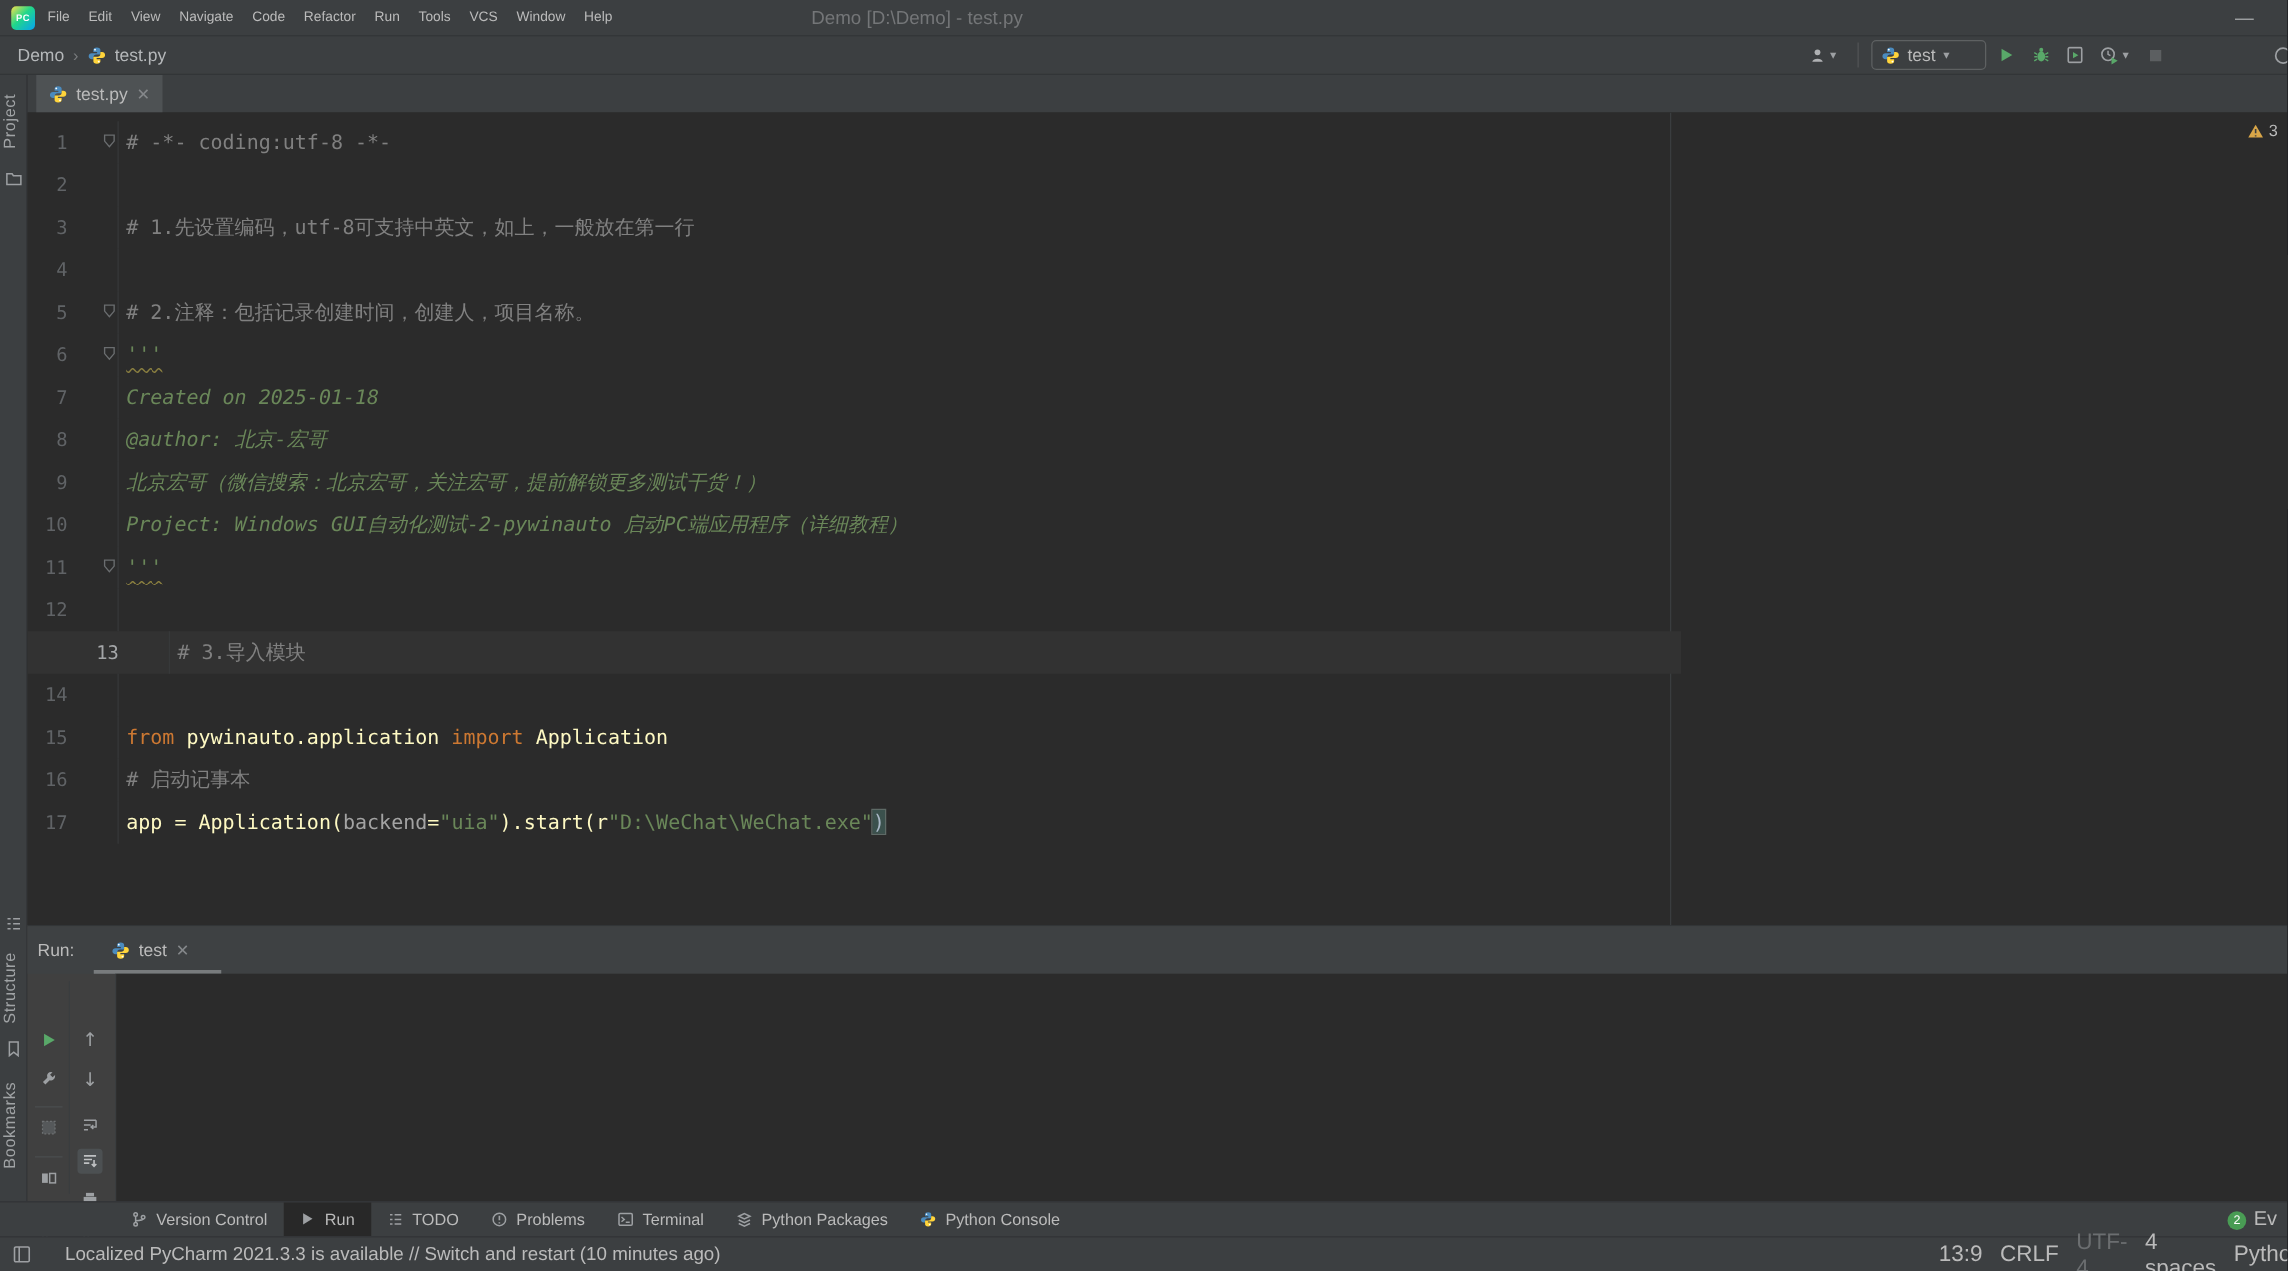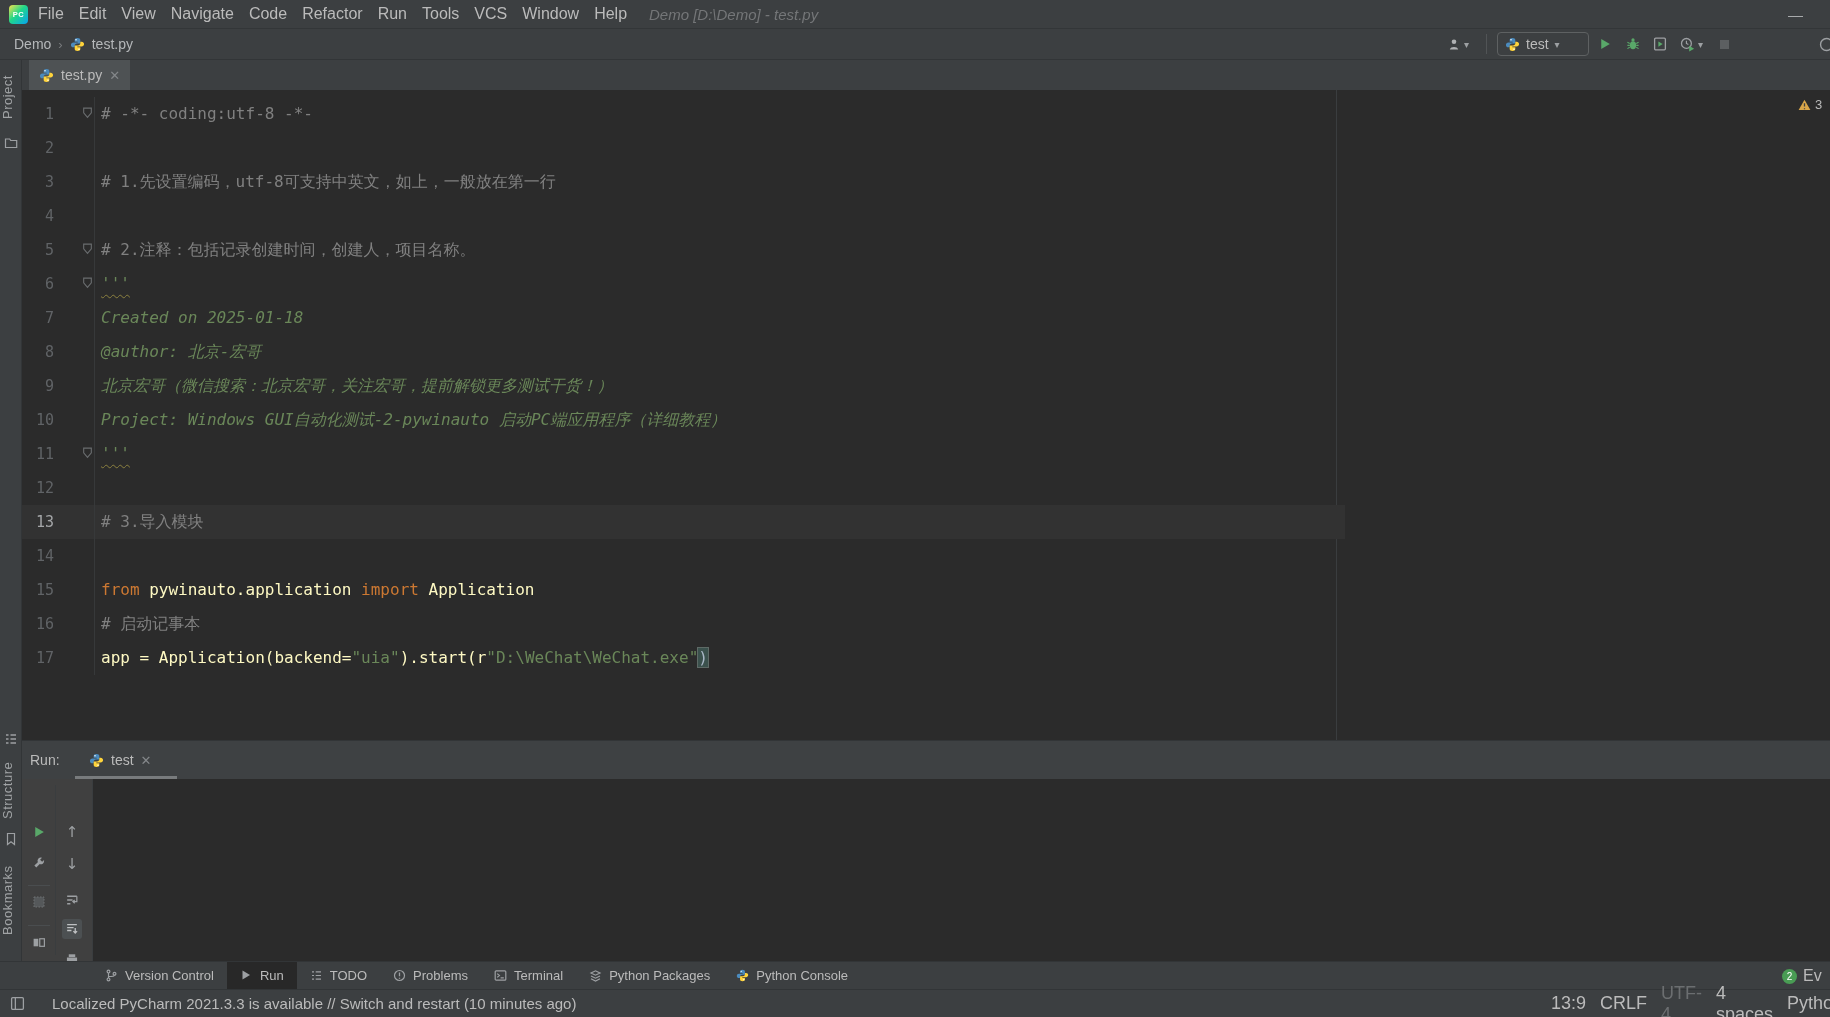--- a/index.html
+++ b/index.html
@@ -6,24 +6,24 @@
   #app{position:relative;width:1830px;height:1017px;overflow:hidden;
        background:#2b2b2b;font-family:"Liberation Sans",sans-serif;
        -webkit-font-smoothing:antialiased;color:#bbbbbb;}
   
   #titlebar{position:absolute;left:0;top:0;width:100%;height:29px;background:#3c3f41;
             display:flex;align-items:center;border-bottom:1px solid #333638;box-sizing:border-box;}
   #pc-logo{width:19px;height:19px;border-radius:4px;margin:0 10px 0 9px;
            background:linear-gradient(135deg,#f6e14d 0%,#21d789 45%,#07a3f0 100%);
            display:flex;align-items:center;justify-content:center;
            font-size:7.5px;font-weight:bold;color:#fff;letter-spacing:.5px;}
-  #menu-items{display:flex;gap:15px;font-size:16px;color:#bbbbbb;}
+  #menu-items{display:flex;gap:15px;font-size:11px;color:#bbbbbb;}
   .menu-item{cursor:default;}
   #win-title{position:absolute;left:649px;top:0;height:29px;display:flex;align-items:center;
-             color:#747678;font-size:15px;font-style:italic;}
+             color:#747678;font-size:15px;}
   #minimize{position:absolute;left:1788px;top:0;height:29px;display:flex;align-items:center;
             color:#a8aaac;font-size:15px;}
   
   #navbar{position:absolute;left:0;top:29px;width:100%;height:31px;background:#3c3f41;
           border-bottom:1px solid #323537;box-sizing:border-box;}
   #breadcrumb{position:absolute;left:14px;top:0;height:30px;display:flex;align-items:center;gap:7px;font-size:14px;}
   .crumb-sep{color:#787b7d;font-size:13px;}
   .py-logo{width:15px;height:15px;display:inline-flex;}
   .py-logo svg{width:15px;height:15px;}
   #nav-right{position:absolute;right:0;top:0;height:30px;width:100%;}
@@ -42,32 +42,32 @@
   #strip{position:absolute;left:0;top:60px;width:22px;height:901px;background:#3c3f41;
          border-right:1px solid #323537;box-sizing:border-box;}
   .strip-label{position:absolute;left:0;width:22px;display:flex;justify-content:center;
                writing-mode:vertical-rl;transform:rotate(180deg);
                font-size:13px;color:#a0a3a5;letter-spacing:.5px;}
   .strip-icon{position:absolute;left:4px;width:14px;height:14px;}
   
   #editor{position:absolute;left:22px;top:90px;right:0;height:650px;background:#2b2b2b;overflow:hidden;}
   #editor-rows{position:relative;padding-top:7px;font-family:"DejaVu Sans Mono",monospace;font-size:16px;}
   .row{position:relative;height:34px;line-height:34px;white-space:pre;}
-  .row.current{background:linear-gradient(to right,#323232 0,#323232 1323px,rgba(0,0,0,0) 1323px);}
+  .row.current{background:linear-gradient(to right,#323232 0,#323232 1323px,rgba(0,0,0,0) 1323px);padding-left:41px;}
   .gut{display:inline-block;width:73px;box-sizing:border-box;padding-right:40px;text-align:right;
        color:#606366;font-size:15px;border-right:1px solid #37393a;vertical-align:top;}
   .row.current .gut{color:#a4a6a8;}
   .fold{position:absolute;left:60px;top:10px;width:12px;height:12px;}
   .codeline{margin-left:6px;}
   .tk-cmt{color:#808080;}
   .tk-str{color:#6a8759;font-style:italic;}
   .tk-strw{color:#6a8759;text-decoration:underline wavy #8a7f3f 1px;text-underline-offset:5px;}
   .tk-strq{color:#6a8759;}
   .tk-kw{color:#cc7832;}
-  .tk-param{color:#fef9c3;margin-top:24px;}
+  .tk-param{color:#a3a3a3;margin-top:24px;}
   .tk-txt{color:#fef9c3;}
   .tk-brace{color:#a9b7c6;background:#3b514d;outline:1px solid #5e6a66;}
   #margin-guide{position:absolute;left:1314px;top:0;bottom:0;width:1px;background:#3a3d3f;}
   #inspections{position:absolute;left:1776px;top:7px;display:flex;align-items:center;gap:4px;font-size:13px;color:#bbbbbb;}
   
   #runpanel{position:absolute;left:22px;top:740px;right:0;height:221px;background:#404040;border-top:1px solid #323537;box-sizing:border-box;}
   #run-header{position:absolute;left:0;top:0;right:0;height:38px;background:#3e4143;}
   #run-label{position:absolute;left:8px;top:0;height:38px;display:flex;align-items:center;font-size:14px;color:#bbbbbb;}
   #run-tab{position:absolute;left:53px;top:0;height:38px;display:flex;align-items:center;gap:7px;
            padding:0 14px;font-size:14px;color:#bbbbbb;}

